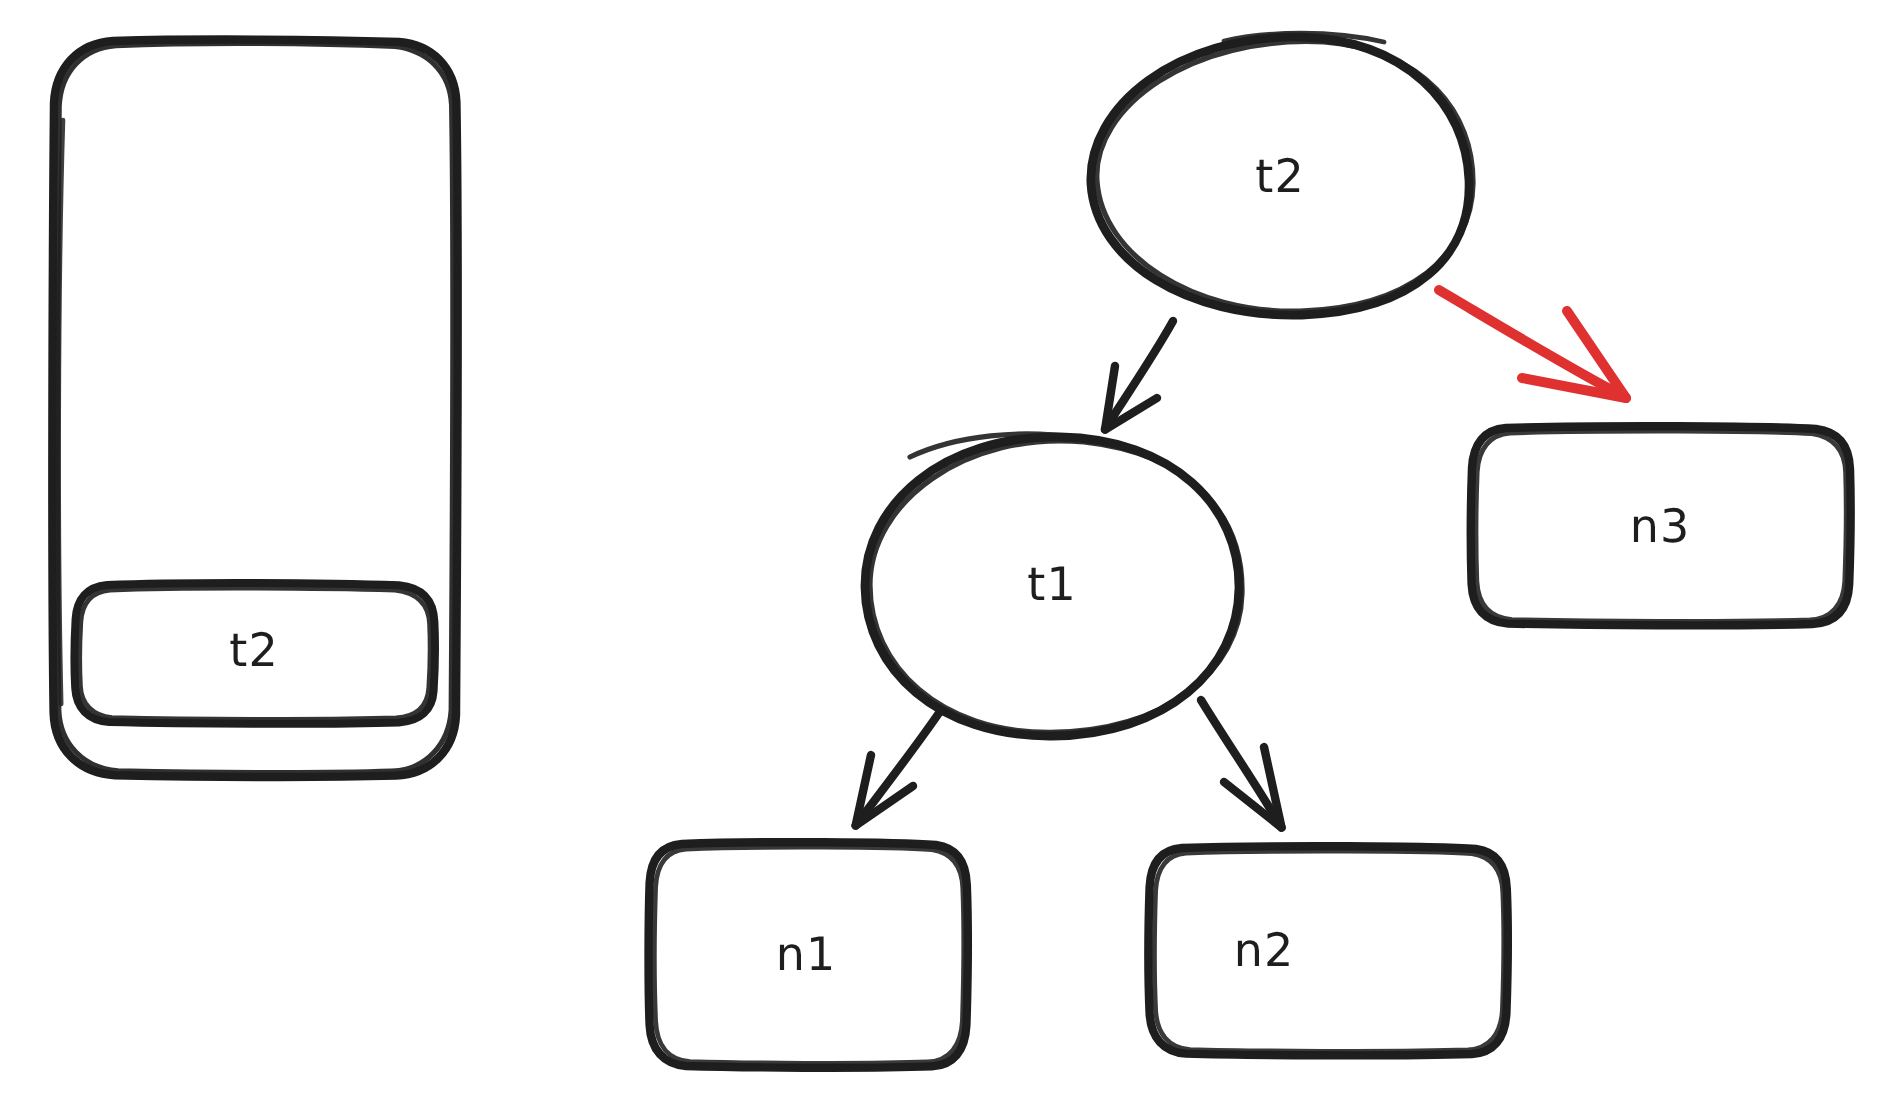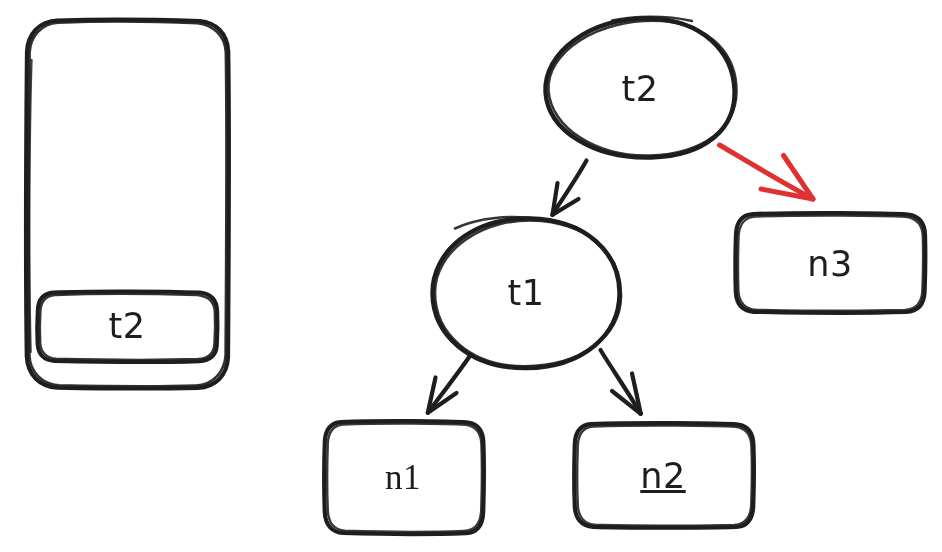--- a/index.html
+++ b/index.html
@@ -23,21 +23,21 @@
     position: absolute;
     top: 0;
     left: 0;
     width: 942px;
     height: 552px;
   }
   .node-label {
     position: absolute;
     color: #1e1e1e;
     font-family: "DejaVu Sans", sans-serif;
-    font-size: 35px;
+    font-size: 23px;
     font-weight: 400;
     letter-spacing: 0.5px;
     white-space: nowrap;
     transform: translate(-50%, -50%);
     user-select: none;
   }
 </style>
 </head>
 <body>
 
@@ -208,17 +208,17 @@
   </svg>
 
   <div class="node-label" style="left:127px; top:326px;">t2</div>
 
   <div class="node-label" style="left:640px; top:89px;">t2</div>
 
   <div class="node-label" style="left:526px; top:293px;text-align:right;">t1</div>
 
   <div class="node-label" style="left:830px; top:264px;text-align:center;">n3</div>
 
-  <div class="node-label" style="left:403px; top:478px;font-family:Liberation Serif, serif;">n1</div>
-
-  <div class="node-label" style="left:663px; top:476px;text-decoration:underline;">n2</div>
+  <div class="node-label" style="left:403px; top:478px;">n1</div>
+
+  <div class="node-label" style="left:632px; top:476px;">n2</div>
 
 </div>
 
 </body></html>

